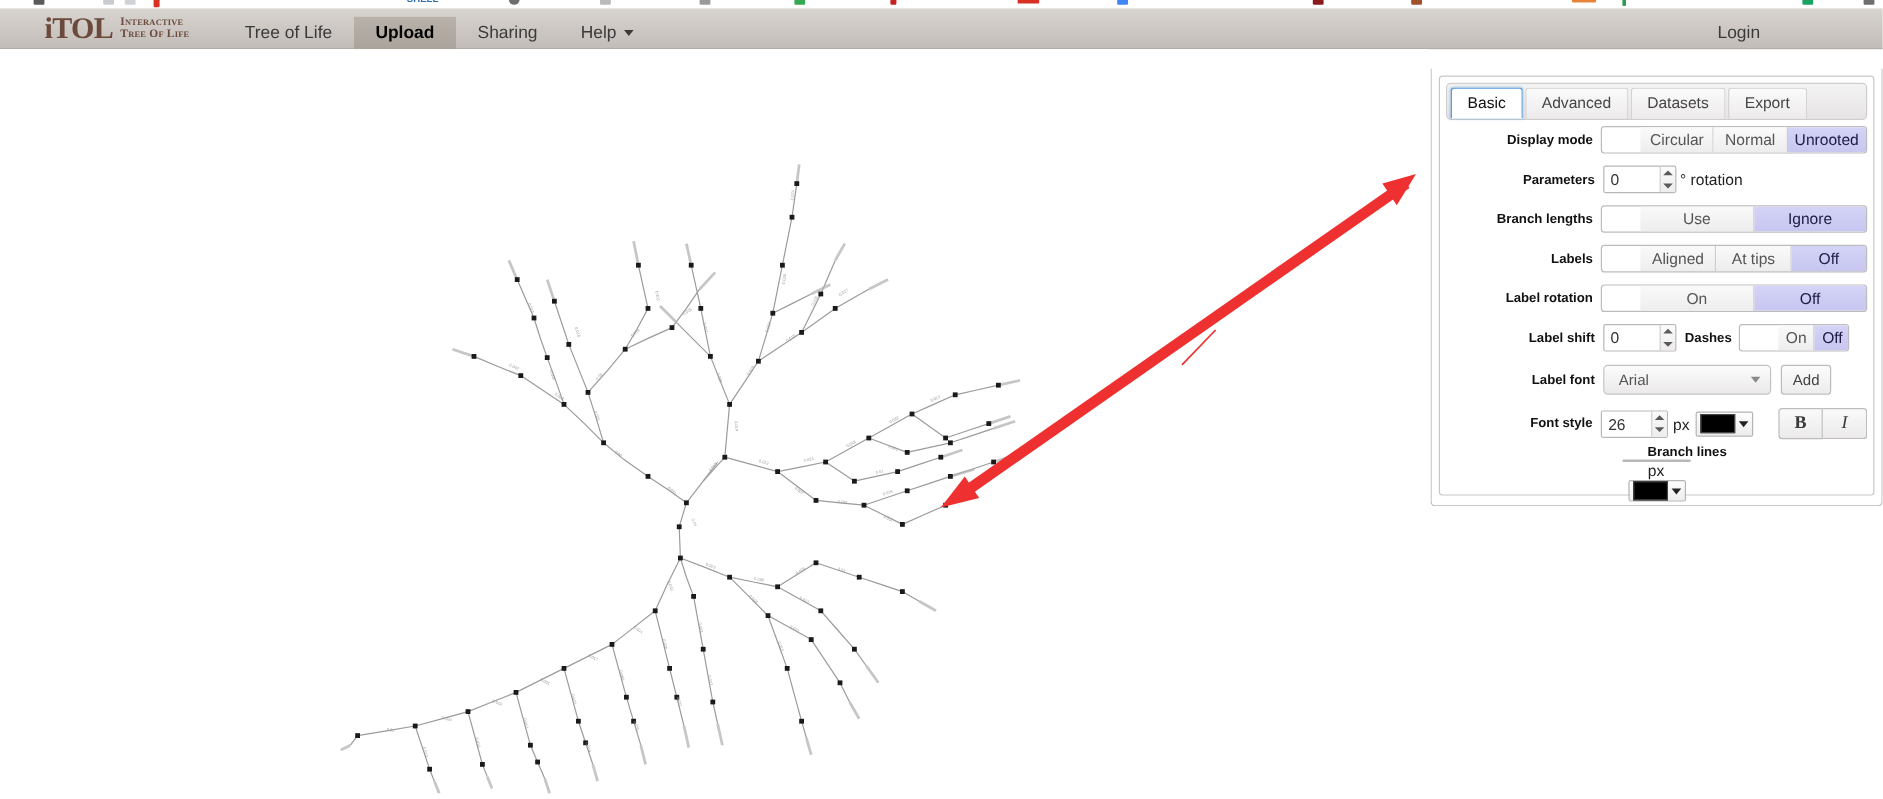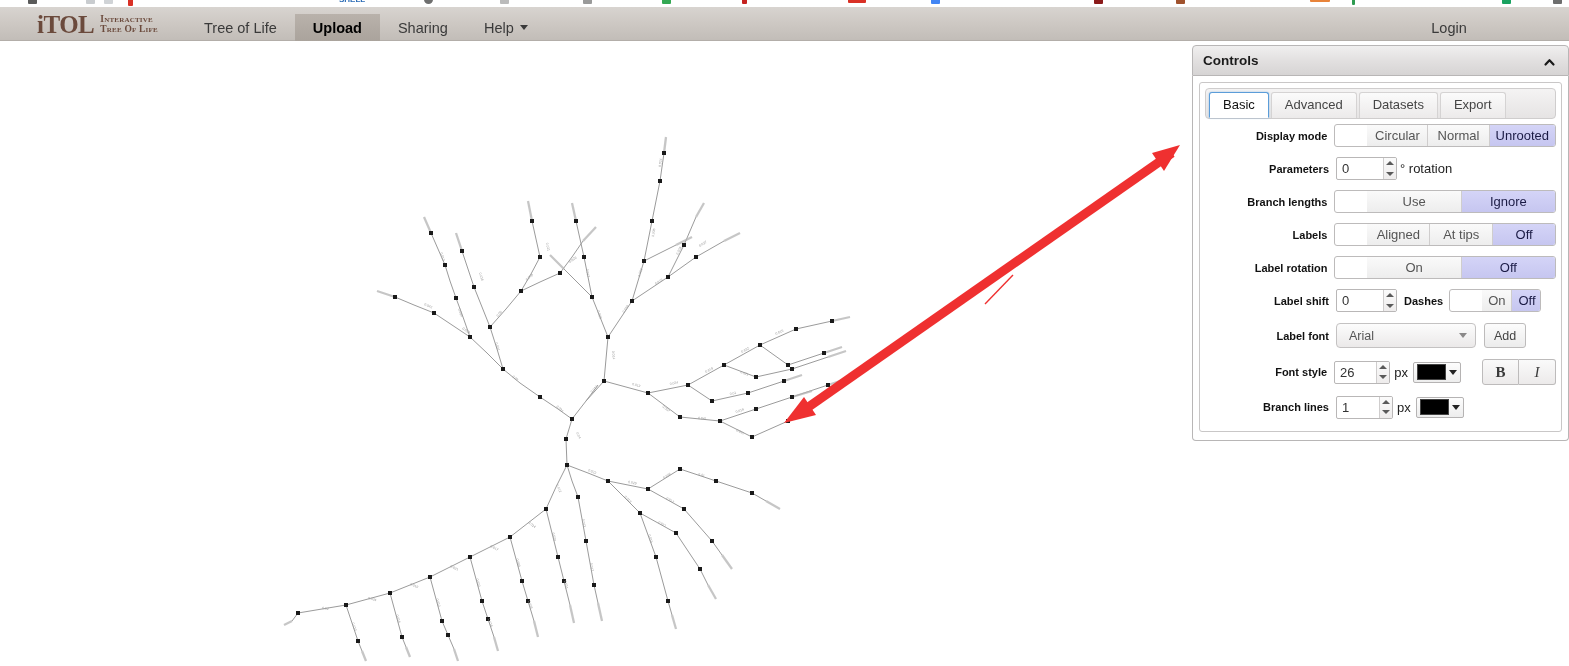--- a/index.html
+++ b/index.html
@@ -188,20 +188,21 @@
     height: 13px;
   }
 
   .controls-body {
     background: #ffffff;
     border: 1px solid #b8b6b6;
     border-top: none;
     border-radius: 0 0 4px 4px;
     padding: 6px 6px 8px 6px;
     box-sizing: border-box;
+    margin-top: 12px;
   }
   .controls-inner {
     border: 1px solid #c9c7c7;
     border-radius: 3px;
     padding: 5px 5px 7px 5px;
     box-sizing: border-box;
     background: #fff;
   }
 
   
@@ -801,28 +802,20 @@
         <path d="M37 290 L412 28" stroke="#ef3030" stroke-width="9" stroke-linecap="butt" fill="none"></path>
         <polygon points="420,20 392,28 404,46" fill="#ef3030"></polygon>
         <polygon points="24,298 56,290 44,272" fill="#ef3030"></polygon>
         <path d="M225 179 L253 150" stroke="#ef3030" stroke-width="1.4" fill="none"></path>
       </g>
     </svg>
   </div>
 
   <div class="controls-panel">
 
-    <div class="controls-header">
-      <span class="controls-title">Controls</span>
-      <span class="collapse-chevron">
-        <svg width="13" height="13" viewBox="0 0 13 13">
-            <path d="M2.5 8.5 L6.5 4.2 L10.5 8.5" stroke="#1a1a1a" stroke-width="2.2" fill="none" stroke-linecap="round" stroke-linejoin="round"></path>
-          </svg>
-      </span>
-    </div>
 
     <div class="controls-body">
       <div class="controls-inner">
 
         <div class="tabs">
           <div class="tab active"><span>Basic</span></div>
           <div class="tab"><span>Advanced</span></div>
           <div class="tab"><span>Datasets</span></div>
           <div class="tab"><span>Export</span></div>
         </div>
@@ -953,21 +946,21 @@
           <div class="bi-btns" style="margin-left:21px;">
             <div class="bi-btn b">
                 <span>B</span>
               </div>
             <div class="bi-btn i">
                 <span>I</span>
               </div>
           </div>
         </div>
 
-        <div class="row" style="height:34px;">
+        <div class="row" style="height:34px;flex-direction:column;">
           <div class="row-label lbl-w">Branch lines</div>
           <div class="spinner" style="width:57px;">
             <input type="text" value="1" style="">
             <div class="spin-arrows">
               <div>
                   <span class="tri-up"></span>
                 </div>
               <div>
                   <span class="tri-dn"></span>
                 </div>

